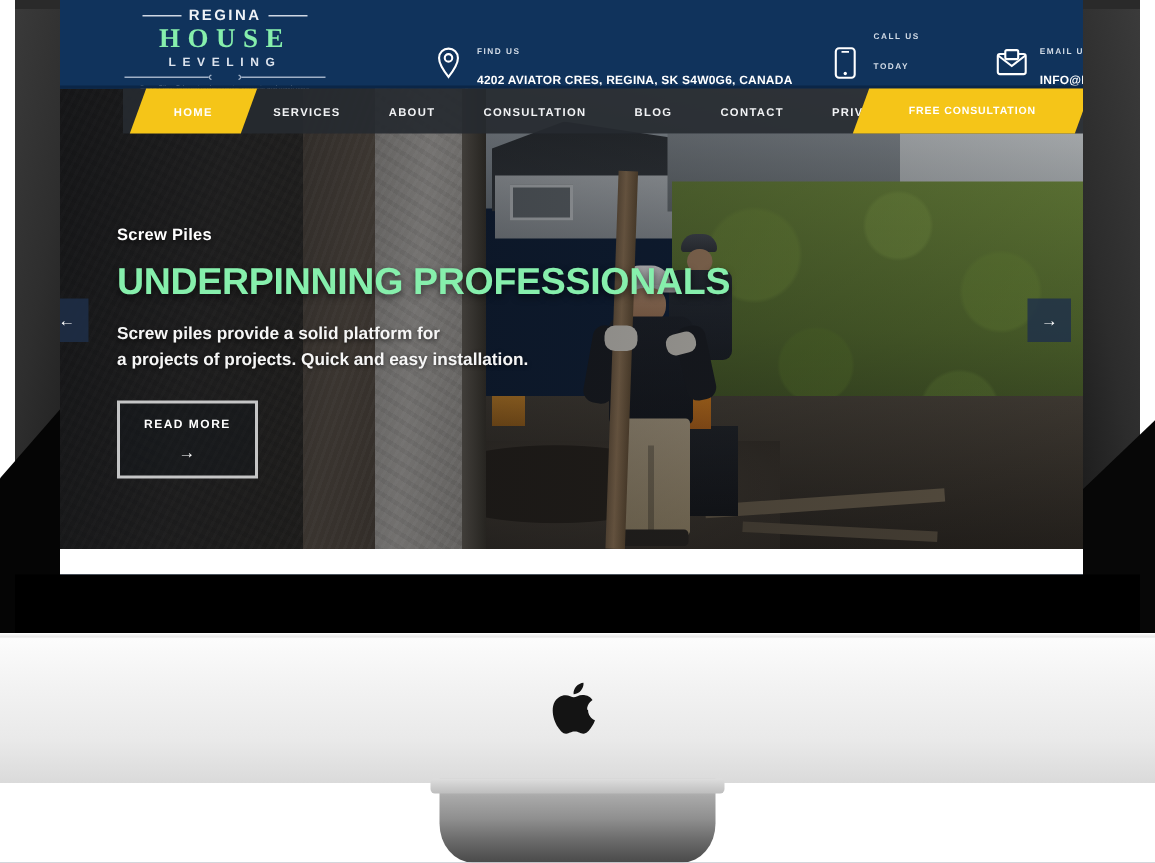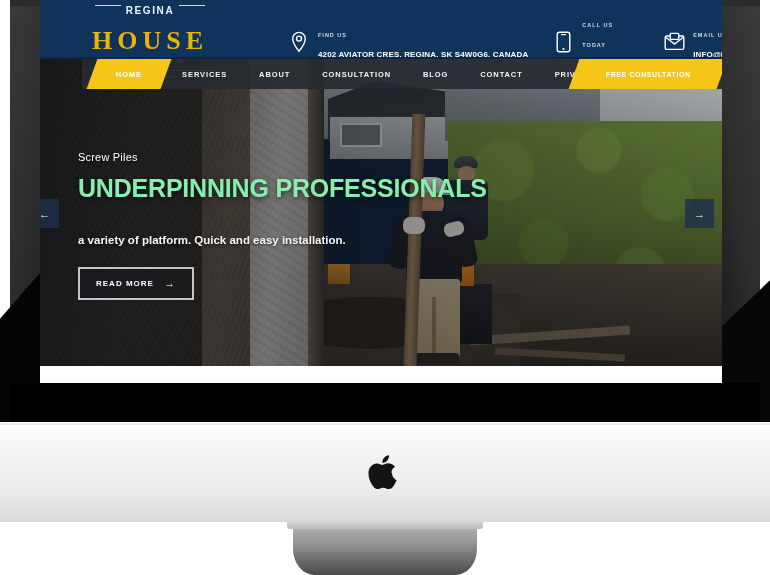--- a/index.html
+++ b/index.html
@@ -143,31 +143,31 @@
   }
 
   
   .logo-block {
     position: absolute;
     left: 35px; top: 5px;
     width: 150px; text-align: center;
     color: #ffffff;
   }
   .logo-regina-row {
-    display: flex; justify-content: center;
+    display: flex; align-items: center; justify-content: center;
     gap: 5px;
   }
   .logo-rule { height: 1px; width: 26px; background: #cfd8e4; }
   .logo-regina {
     font-size: 10px; letter-spacing: 1.6px; font-weight: 700;
     color: #eef2f7;
   }
   .logo-house {
-    font-size: 26px; font-weight: 700; letter-spacing: 5px;
-    color: #eab308; line-height: 1.05; margin-top: 11px;
+    font-size: 18px; font-weight: 700; letter-spacing: 5px;
+    color: #86efac; line-height: 1.05; margin-top: 0;
     font-family: "Liberation Serif", serif;
   }
   .logo-leveling {
     font-size: 8px; letter-spacing: 4.4px; color: #dde4ee;
     margin-top: 2px; font-weight: 600;
   }
   .logo-divider {
     position: relative;
     height: 7px; margin-top: 2px;
   }
@@ -445,21 +445,21 @@
   }
 
   
   .hero-copy {
     position: absolute;
     left: 38px; top: 92px;
     z-index: 3;
     color: #ffffff;
   }
   .hero-eyebrow {
-    font-size: 11px; font-weight: 400; letter-spacing: 0.2px;
+    font-size: 11px; font-weight: 700; letter-spacing: 0.2px;
     color: #ffffff; margin-bottom: 12px;
     text-shadow: 0 1px 3px rgba(0,0,0,.6);
   }
   .hero-title {
     font-size: 25px; font-weight: 800; letter-spacing: -0.2px;
     line-height: 1.05; color: #86efac;
     text-shadow: 0 2px 5px rgba(0,0,0,.55);
   }
   .hero-sub {
     margin-top: 14px;
@@ -469,20 +469,21 @@
   }
   .hero-btn {
     margin-top: 18px;
     display: inline-flex; align-items: center; gap: 10px;
     border: 2px solid rgba(255,255,255,0.75);
     background: rgba(18,24,30,0.35);
     padding: 9px 16px;
     color: #ffffff;
     font-size: 8px; font-weight: 700; letter-spacing: 1px;
     cursor: pointer;
+    flex-direction: column;
   }
   .hero-btn .arw { font-size: 11px; line-height: 1; }
 
   
   .slider-arrow {
     position: absolute; top: 140px;
     width: 29px; height: 29px;
     background: rgba(30,48,74,0.82);
     display: flex; align-items: center; justify-content: center;
     color: #ffffff; font-size: 11px;
@@ -603,22 +604,22 @@
         <div class="ph-wall-mid"></div>
         <div class="ph-wall-light"></div>
         <div class="ph-wall-edge"></div>
       </div>
       <div class="hero-overlay"></div>
 
       <div class="hero-copy">
         <div class="hero-eyebrow">Screw Piles</div>
         <div class="hero-title">UNDERPINNING PROFESSIONALS</div>
         <div class="hero-sub">
-          <br>
-          <span>a variety of platform. Quick and easy installation.</span>
+          <span>Screw piles provide a solid platform for</span><br>
+          <span>a projects of projects. Quick and easy installation.</span>
         </div>
         <div class="hero-btn">
           <span>READ MORE</span>
           <span class="arw">→</span>
         </div>
       </div>
 
       <div class="slider-arrow prev">
         <span>←</span>
       </div>

